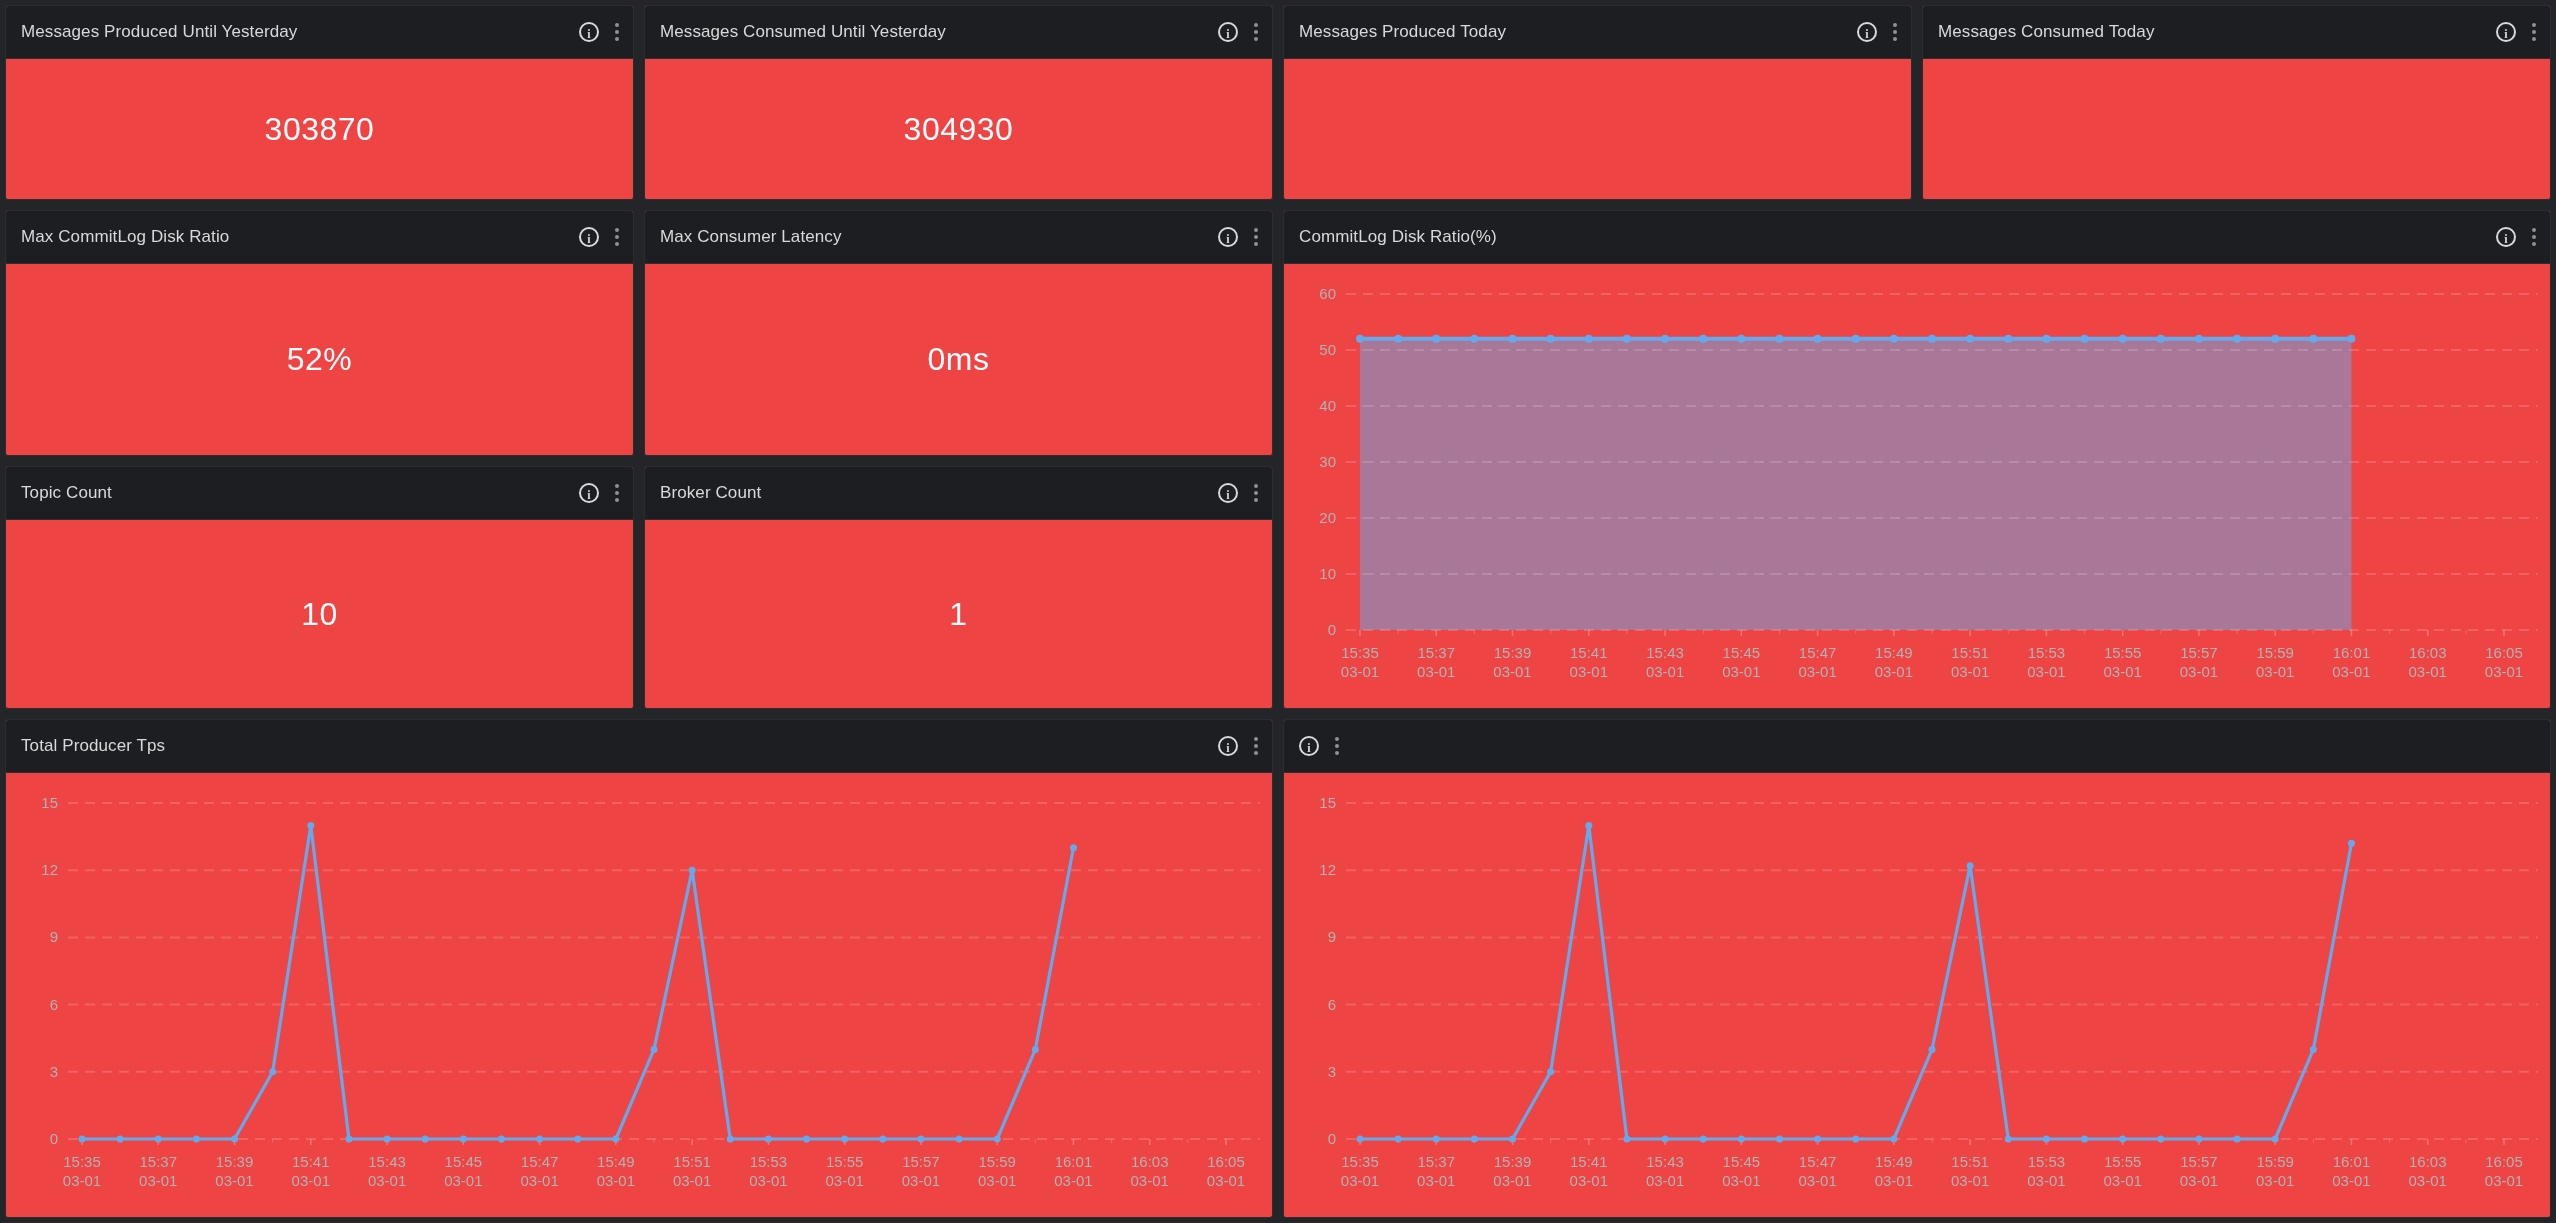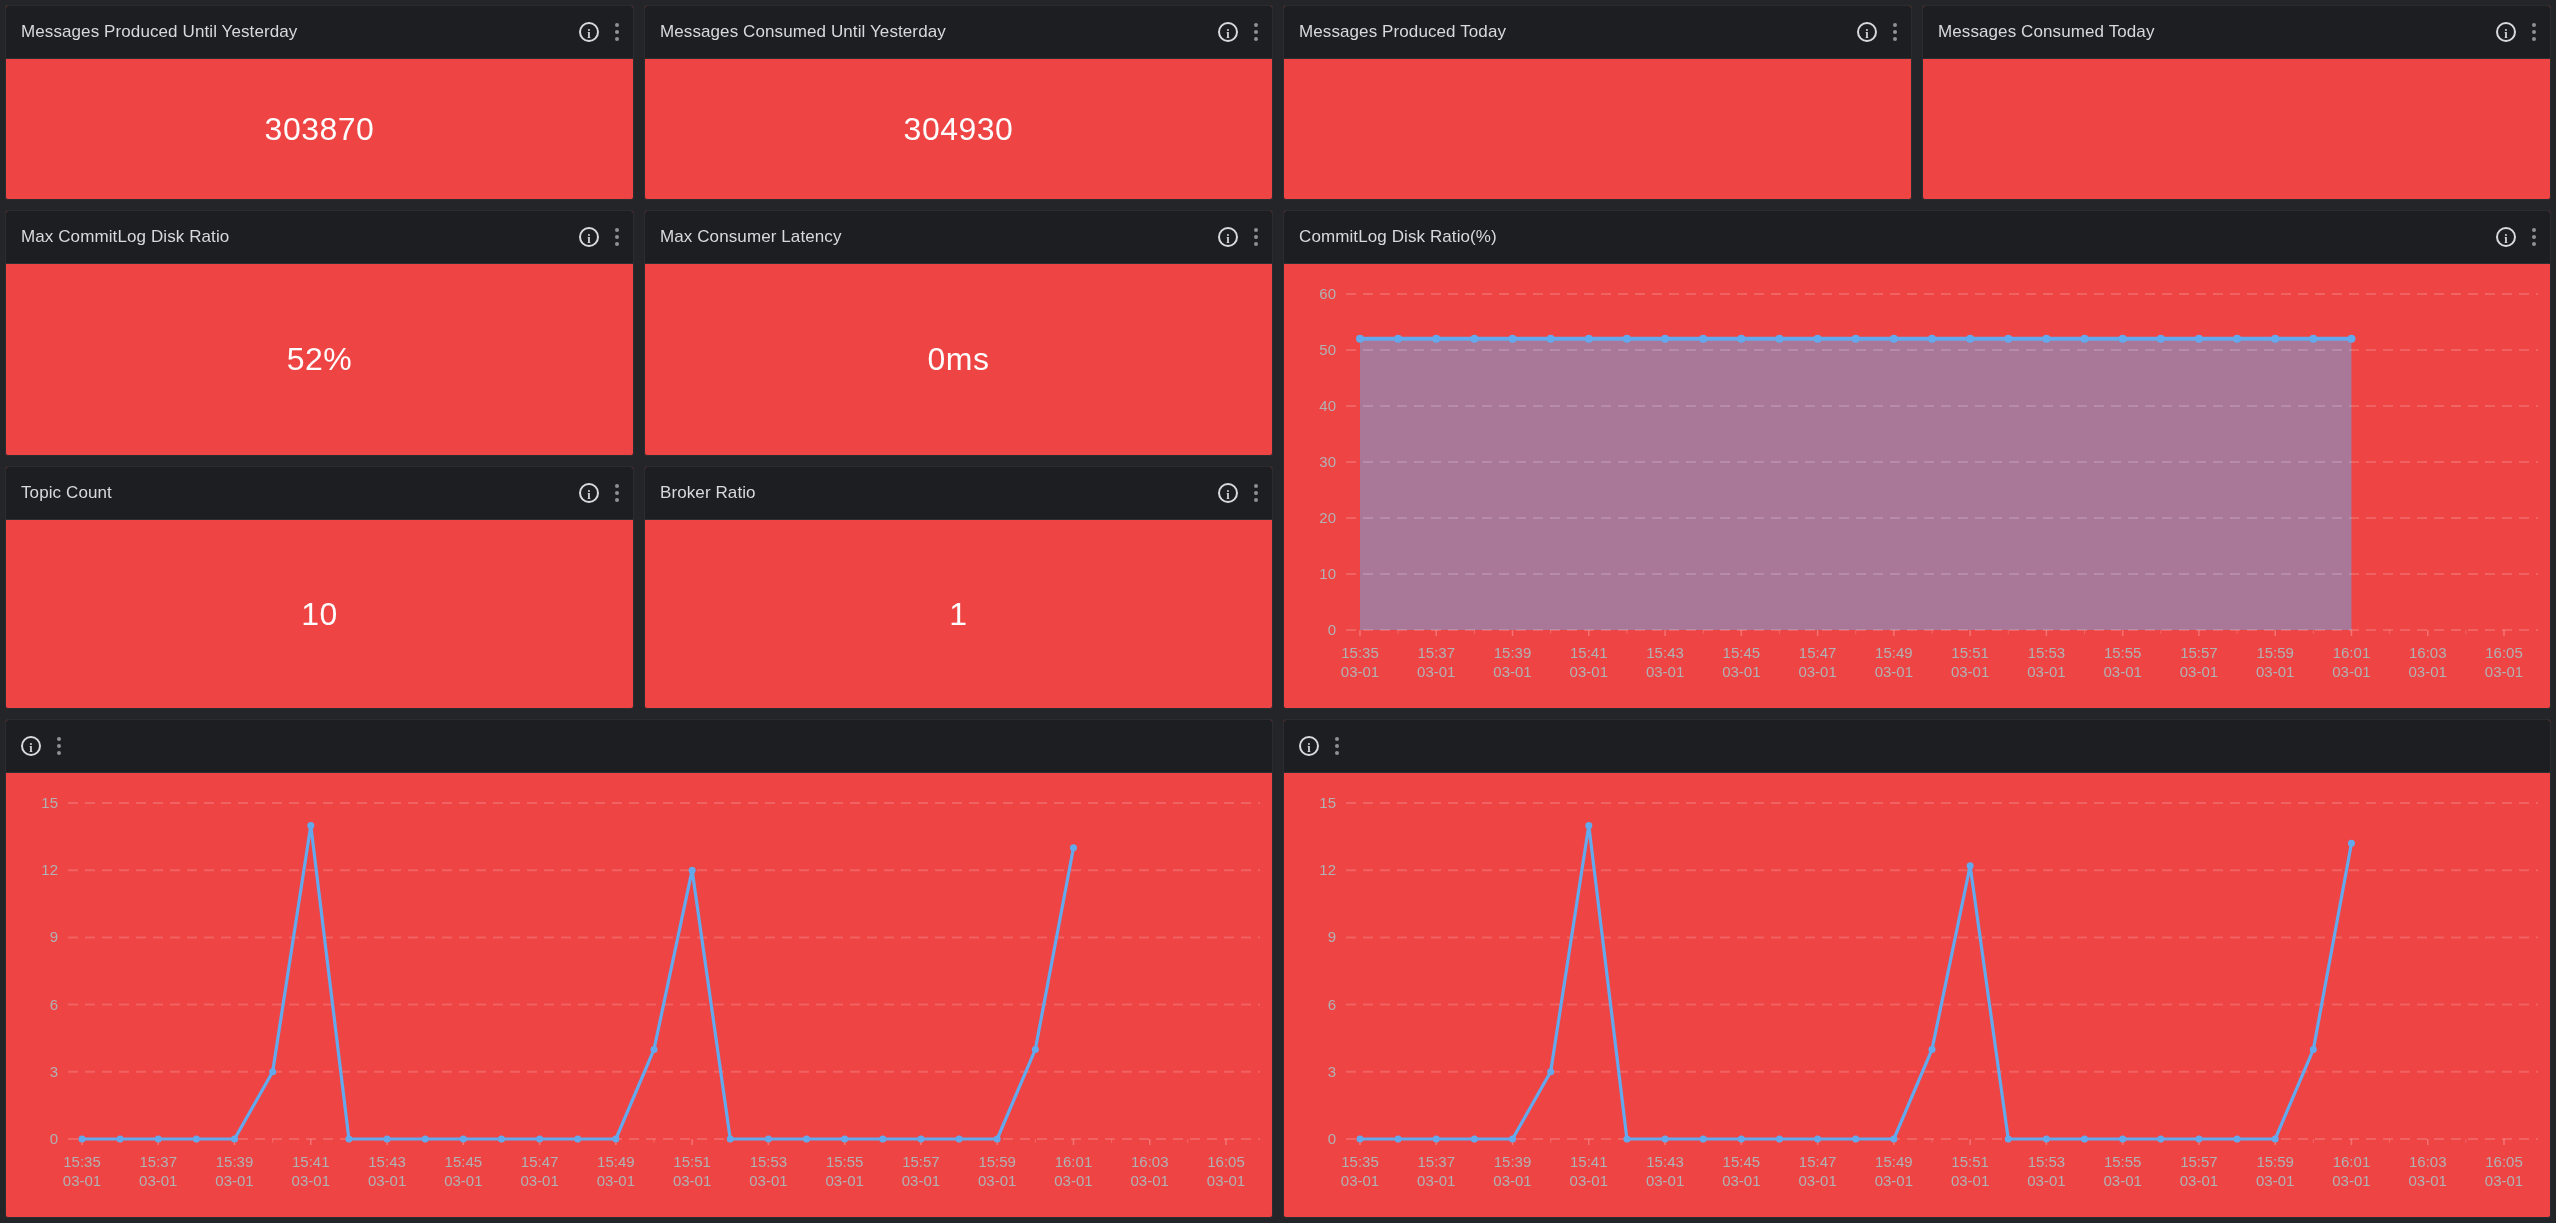--- a/index.html
+++ b/index.html
@@ -280,37 +280,38 @@
           </div>
       </div>
     </div>
     <div class="panel-body">
       <div class="stat-value">10</div>
     </div>
   </div>
 
   <div class="panel pos-r3c2">
     <div class="panel-header">
-      <div class="panel-title">Broker Ratio</div>
+      <div class="panel-title">Broker Count</div>
       <div class="header-icons">
         <div class="info-icon">i</div>
         <div class="kebab-icon">
             <span></span>
             <span></span>
             <span></span>
           </div>
       </div>
     </div>
     <div class="panel-body">
       <div class="stat-value">1</div>
     </div>
   </div>
 
   <div class="panel pos-chart-bl">
     <div class="panel-header">
+      <div class="panel-title">Total Producer Tps</div>
       <div class="header-icons">
         <div class="info-icon">i</div>
         <div class="kebab-icon">
             <span></span>
             <span></span>
             <span></span>
           </div>
       </div>
     </div>
     <div class="panel-body">

